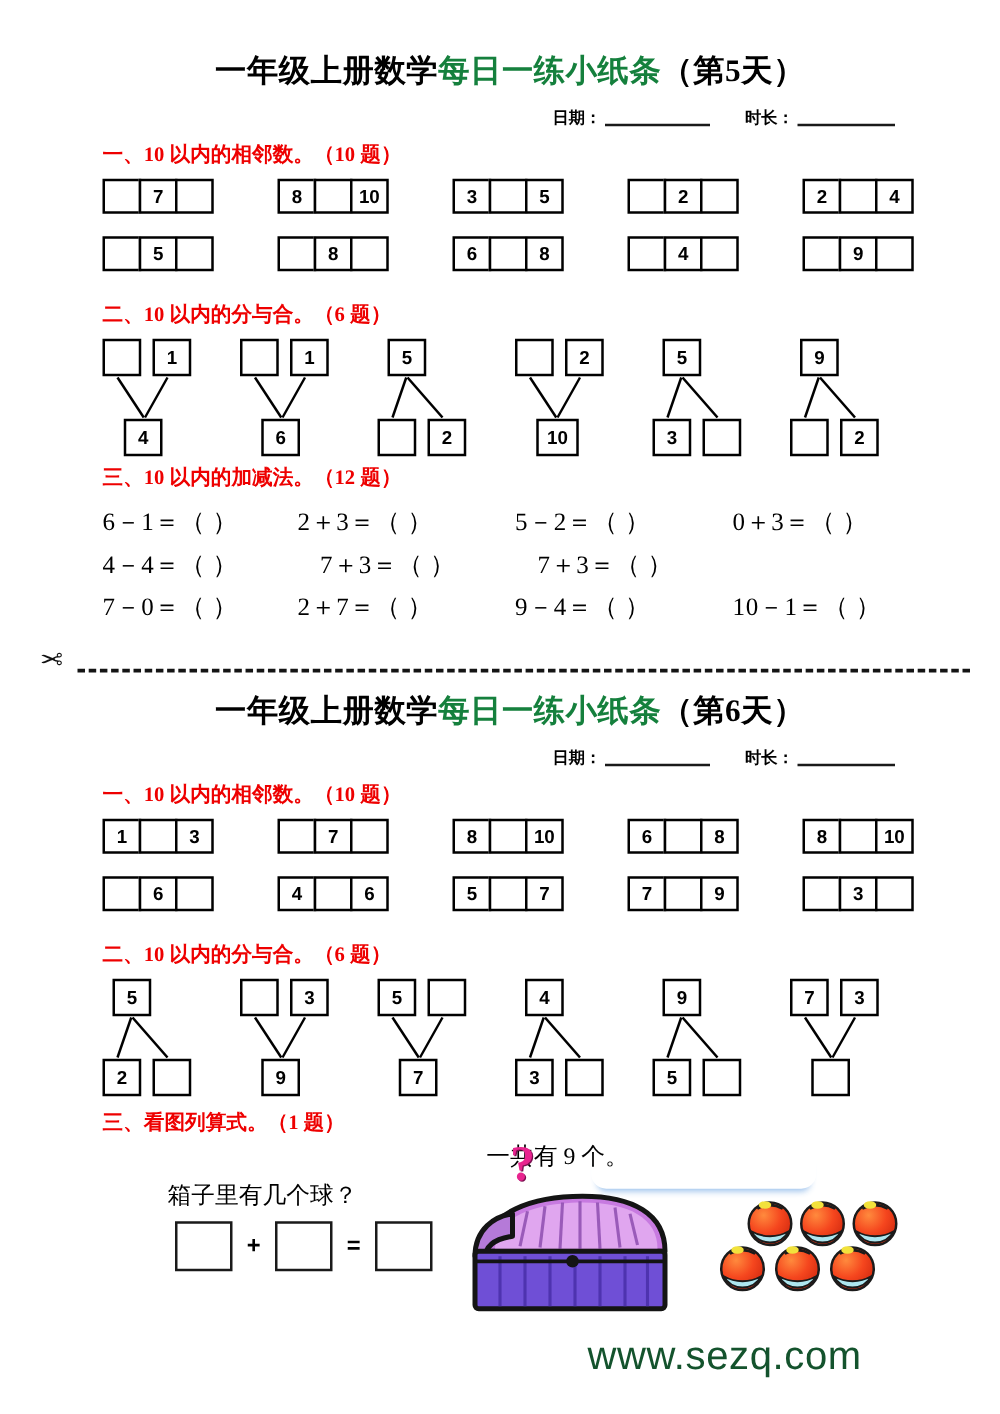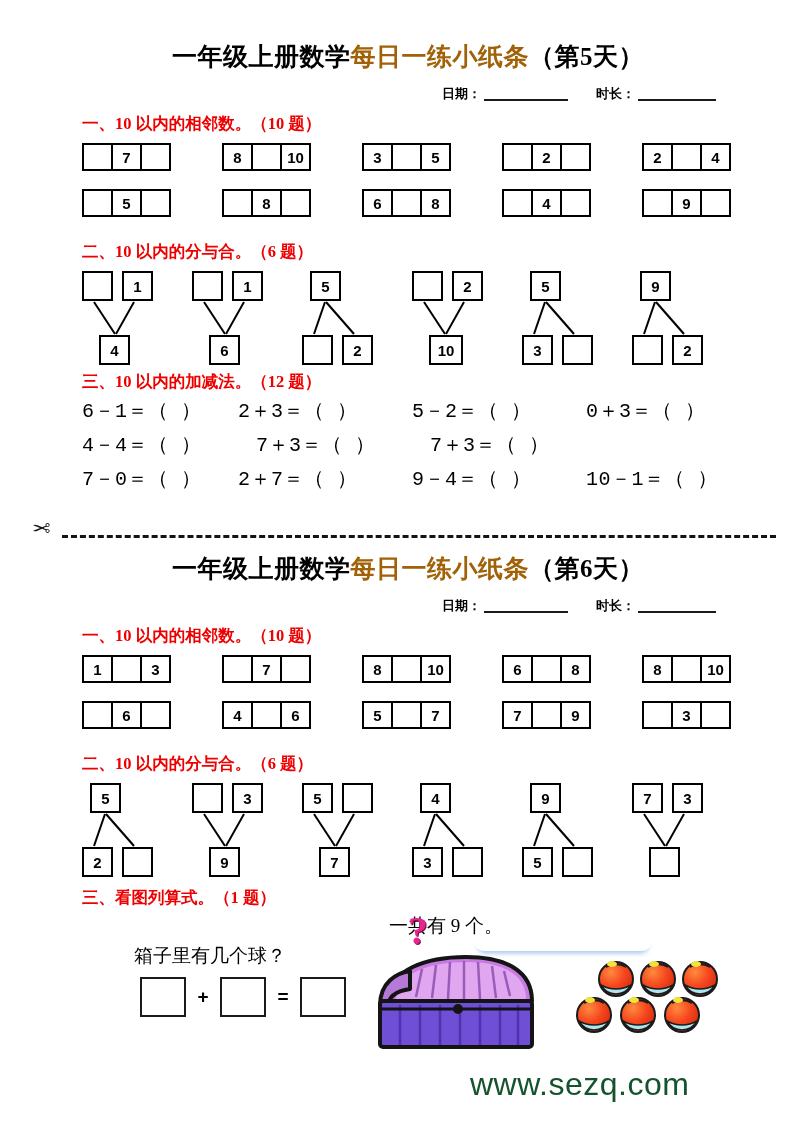--- a/index.html
+++ b/index.html
@@ -34,21 +34,21 @@
   .title {
     text-align: center;
     font-size: 25px;
     font-weight: bold;
     letter-spacing: 0.5px;
     font-family: "Liberation Serif", "DejaVu Serif", serif;
     white-space: nowrap;
     padding-left: 16px;
   }
   .title .blk { color: #000000; }
-  .title .red { color: #a16207; }
+  .title .red { color: #15803d; }
 
   .meta-row {
     margin-top: 12px;
     padding-right: 82px;
     text-align: right;
     font-size: 13px;
     font-weight: bold;
     font-family: "Liberation Sans", "DejaVu Sans", sans-serif;
     white-space: nowrap;
   }
@@ -152,23 +152,23 @@
   .bond.merge .b-bot  { left: 17px; top: 64px; }
 
   
   .calc-block {
     padding-left: 82px;
     padding-top: 4px;
   }
   .calc-line {
     display: flex;
     font-size: 20px;
-    font-family: Liberation Mono, monospace;
+    font-family: Liberation Serif, serif;
     height: 34px;
-    align-items: flex-start;
+    align-items: flex-end;
     white-space: nowrap;
   }
   .calc-item {
     width: 156px;
     letter-spacing: 0.5px;
   }
   .calc-item.pad { padding-left: 18px; }
 
   
   .cut {

